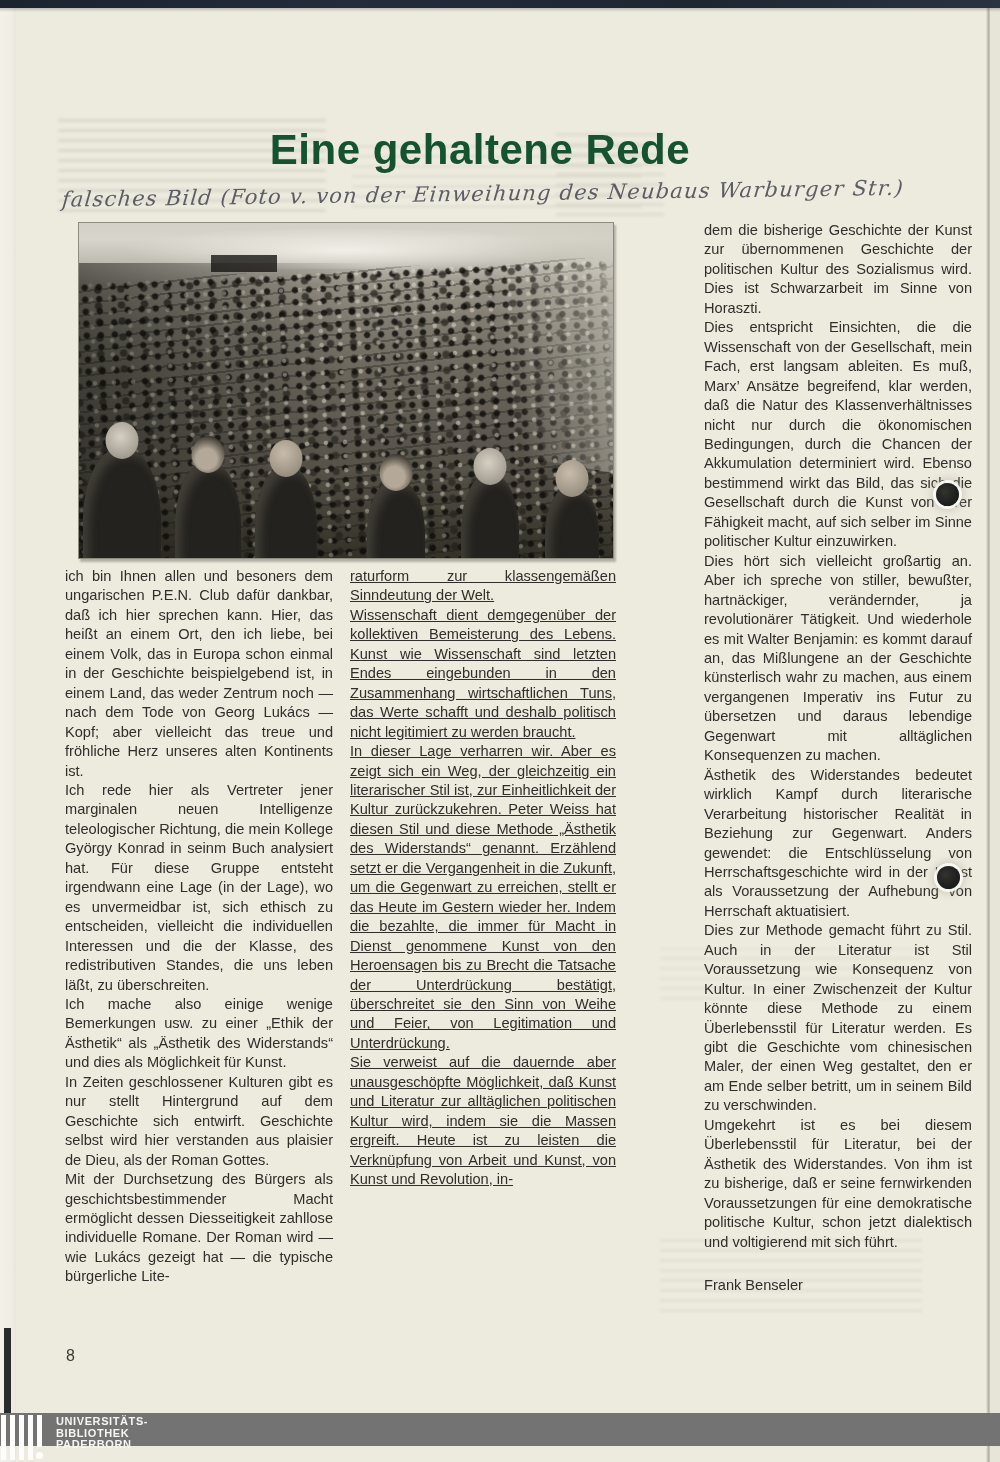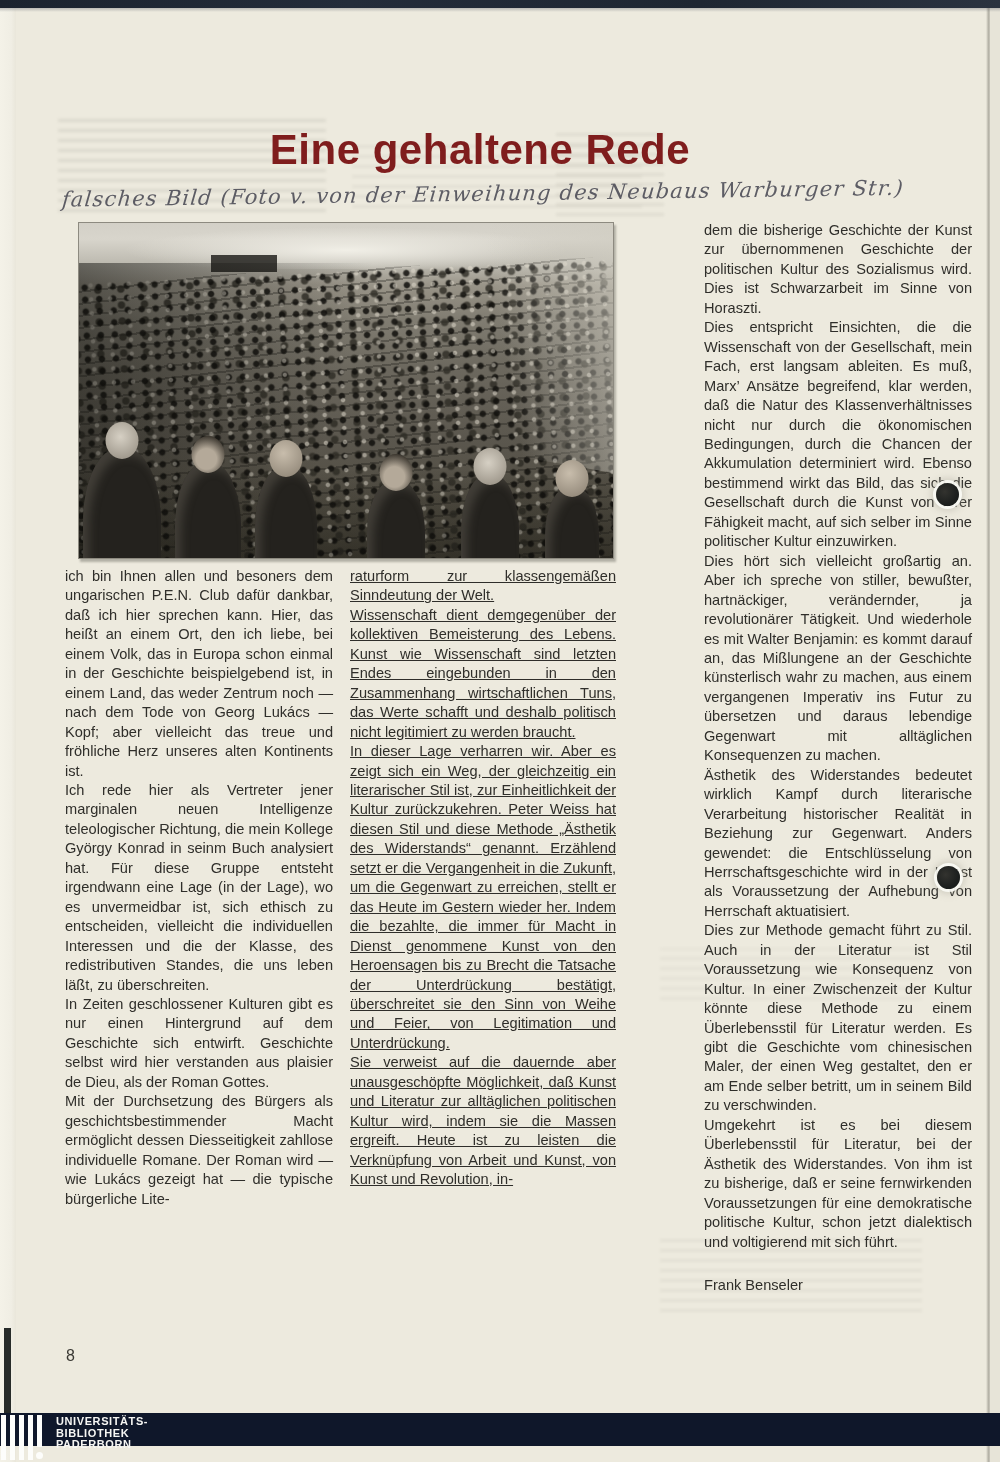--- a/index.html
+++ b/index.html
@@ -27,21 +27,21 @@
   .hole.bottom{left:937px;top:866px;}
   .smudge{position:absolute;opacity:0.30;filter:blur(1.4px);
     background:repeating-linear-gradient(0deg,rgba(135,133,122,0.45) 0 3px,rgba(0,0,0,0) 3px 10px);}
   .smudge.s1{left:58px;top:112px;width:268px;height:100px;opacity:0.38;}
   .smudge.s2{left:556px;top:128px;width:108px;height:88px;}
   .smudge.s3{left:352px;top:142px;width:290px;height:66px;opacity:0.22;}
   .smudge.s4{left:660px;top:948px;width:262px;height:52px;opacity:0.18;}
   .smudge.s5{left:660px;top:1238px;width:262px;height:74px;opacity:0.22;}
   
   .title{position:absolute;left:0;top:98px;width:960px;text-align:center;
-    font-size:42px;font-weight:700;letter-spacing:0.5px;color:#7f1d1d;}
+    font-size:42px;font-weight:700;letter-spacing:0.5px;color:#14532d;}
   .handwriting{position:absolute;left:62px;top:182px;width:800px;
     font-family:"DejaVu Serif","Liberation Serif",serif;font-style:italic;
     font-size:21px;color:#4e4e58;transform:rotate(-0.8deg) skewX(-6deg);
     letter-spacing:1.2px;white-space:nowrap;opacity:0.9;}
   
   .photo{position:absolute;left:78px;top:222px;width:534px;height:335px;overflow:hidden;
     border:1px solid #8d8a80;box-shadow:2px 3px 2px rgba(70,68,60,0.35);
     background:linear-gradient(180deg,#d3d0c7 0,#d8d5cc 16px,#bbb8ae 42px,#999488 62px,
       #817d72 95px,#6c685e 145px,#5b574e 215px,#494539 335px);}
   .photo .glow{position:absolute;left:8%;top:4px;width:84%;height:42px;
@@ -75,21 +75,21 @@
   .pp6{left:466px;width:54px;height:80px;}
   
   .col{position:absolute;font-size:14.6px;line-height:19.45px;color:#2f2e2a;}
   .col p{margin:0;text-align:justify;}
   .col1{left:65px;top:567px;width:268px;}
   .col2{left:350px;top:567px;width:266px;text-decoration:underline;}
   .col3{left:660px;top:221px;width:268px;margin-left:44px;}
   .byline{margin-top:24px !important;text-align:left;}
   
   .page-number{position:absolute;left:66px;top:1347px;font-size:16px;color:#3a3934;}
-  .footer{position:absolute;left:0;top:1413px;width:1000px;height:33px;background:#0f172a;}
+  .footer{position:absolute;left:0;top:1413px;width:1000px;height:33px;background:#737373;}
   .logo{position:absolute;left:0;top:2px;height:45px;display:flex;align-items:flex-start;}
   .bars{position:relative;width:48px;height:45px;}
   .bar{position:absolute;top:0;width:5px;background:#fdfdfb;}
   .b1{left:1px;height:45px;} .b2{left:10px;height:45px;} .b3{left:19px;height:45px;}
   .b4{left:28px;height:45px;} .b5{left:37px;height:32px;}
   .dot{position:absolute;left:36px;top:37px;width:7px;height:7px;border-radius:50%;background:#fdfdfb;}
   .logo-text{margin-left:8px;color:#f6f6f3;font-weight:700;font-size:11px;
     line-height:11.5px;letter-spacing:0.6px;padding-top:1px;}
 </style>
 </head>
@@ -120,21 +120,22 @@
   <div class="person pp2 dark"></div>
   <div class="person pp3"></div>
   <div class="person pp4 dark"></div>
   <div class="person pp5 grey"></div>
   <div class="person pp6"></div>
 </div>
 
 <div class="col col1">
   <p>ich bin Ihnen allen und besoners dem ungarischen P.E.N. Club dafür dankbar, daß ich hier sprechen kann. Hier, das heißt an einem Ort, den ich liebe, bei einem Volk, das in Europa schon einmal in der Geschichte beispielgebend ist, in einem Land, das weder Zentrum noch — nach dem Tode von Georg Lukács — Kopf; aber vielleicht das treue und fröhliche Herz unseres alten Kontinents ist.</p>
   <p>Ich rede hier als Vertreter jener marginalen neuen Intelligenze teleologischer Richtung, die mein Kollege György Konrad in seinm Buch analysiert hat. Für diese Gruppe entsteht irgendwann eine Lage (in der Lage), wo es unvermeidbar ist, sich ethisch zu entscheiden, vielleicht die individuellen Interessen und die der Klasse, des redistributiven Standes, die uns leben läßt, zu überschreiten.</p>
-  <p>In Zeiten geschlossener Kulturen gibt es nur einen Hintergrund auf dem Geschichte sich entwirft. Geschichte selbst wird hier verstanden aus plaisier de Dieu, als der Roman Gottes.</p>
+  <p>Ich mache also einige wenige Bemerkungen usw. zu einer „Ethik der Ästhetik“ als „Ästhetik des Widerstands“ und dies als Möglichkeit für Kunst.</p>
+  <p>In Zeiten geschlossener Kulturen gibt es nur stellt Hintergrund auf dem Geschichte sich entwirft. Geschichte selbst wird hier verstanden aus plaisier de Dieu, als der Roman Gottes.</p>
   <p>Mit der Durchsetzung des Bürgers als geschichtsbestimmender Macht ermöglicht dessen Diesseitigkeit zahllose individuelle Romane. Der Roman wird — wie Lukács gezeigt hat — die typische bürgerliche Lite-</p>
 </div>
 
 <div class="col col2">
   <p>raturform zur klassengemäßen Sinndeutung der Welt.</p>
   <p>Wissenschaft dient demgegenüber der kollektiven Bemeisterung des Lebens. Kunst wie Wissenschaft sind letzten Endes eingebunden in den Zusammenhang wirtschaftlichen Tuns, das Werte schafft und deshalb politisch nicht legitimiert zu werden braucht.</p>
   <p>In dieser Lage verharren wir. Aber es zeigt sich ein Weg, der gleichzeitig ein literarischer Stil ist, zur Einheitlichkeit der Kultur zurückzukehren. Peter Weiss hat diesen Stil und diese Methode „Ästhetik des Widerstands“ genannt. Erzählend setzt er die Vergangenheit in die Zukunft, um die Gegenwart zu erreichen, stellt er das Heute im Gestern wieder her. Indem die bezahlte, die immer für Macht in Dienst genommene Kunst von den Heroensagen bis zu Brecht die Tatsache der Unterdrückung bestätigt, überschreitet sie den Sinn von Weihe und Feier, von Legitimation und Unterdrückung.</p>
   <p>Sie verweist auf die dauernde aber unausgeschöpfte Möglichkeit, daß Kunst und Literatur zur alltäglichen politischen Kultur wird, indem sie die Massen ergreift. Heute ist zu leisten die Verknüpfung von Arbeit und Kunst, von Kunst und Revolution, in-</p>
 </div>
 

